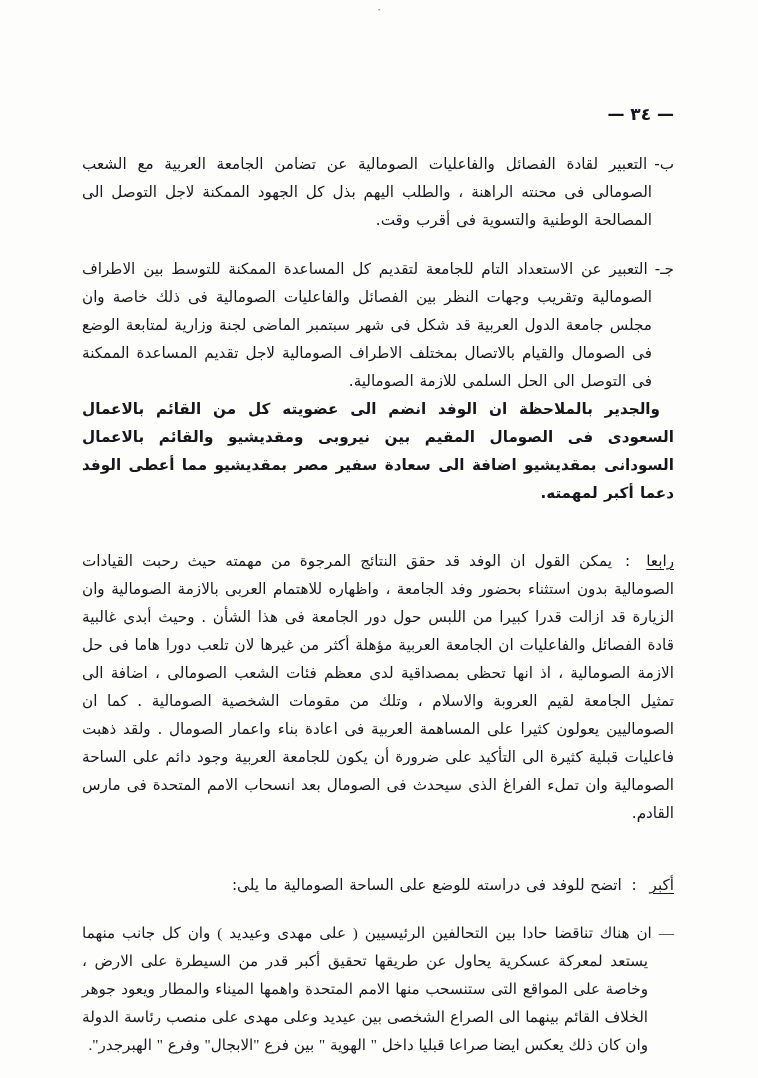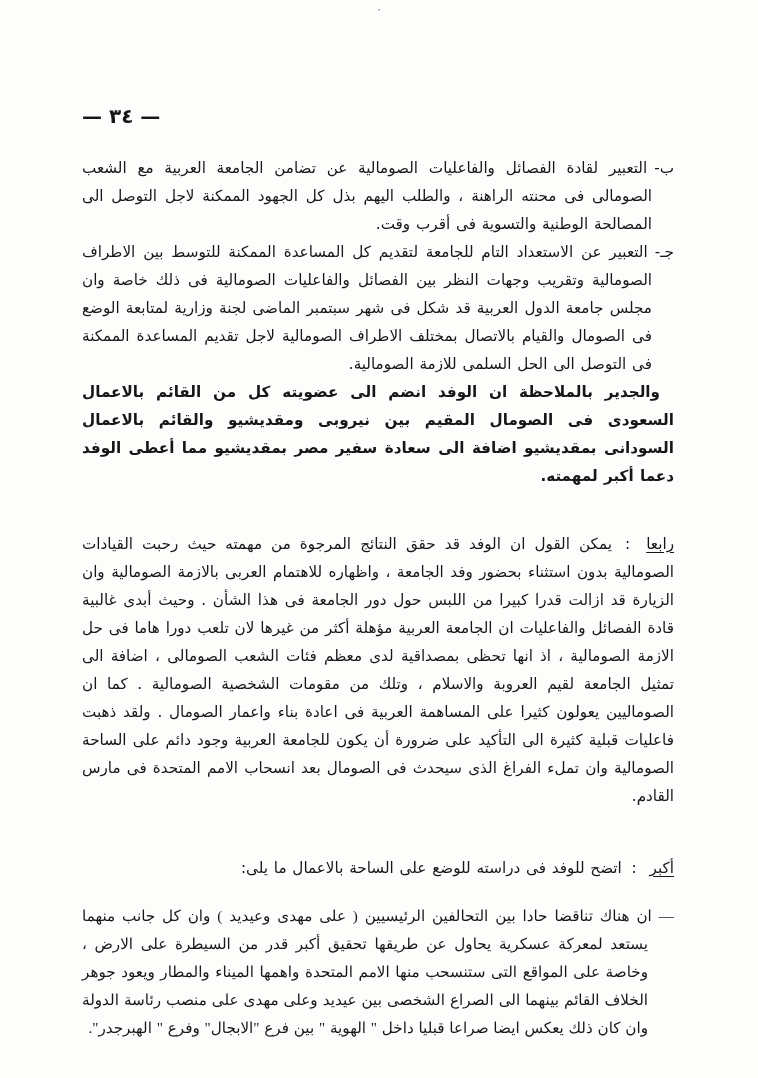--- a/index.html
+++ b/index.html
@@ -11,31 +11,31 @@
   }
   .top-mark{
     position:absolute;top:4px;left:0;right:0;text-align:center;
     font-size:10px;color:#555;
   }
   .content{
     position:absolute;top:104px;right:84px;width:592px;
     direction:rtl;
   }
   .page-number{
-    text-align:left;font-size:20px;letter-spacing:2px;
+    text-align:right;font-size:17px;letter-spacing:2px;
     margin-bottom:26px;font-weight:bold;
   }
   .para{
     font-size:15.2px;line-height:28px;text-align:justify;
     word-spacing:1px;
   }
-  .hang{padding-right:22px;text-indent:-22px;}
+  .hang{padding-right:22px;text-indent:-22px;margin-top:21px;}
   .indent-first{text-indent:14px;font-weight:bold;}
   .label{margin-left:7px;white-space:nowrap;}
-  .label.underlined{text-decoration:underline;text-underline-offset:3px;}
+  .label.underlined{text-decoration:underline;text-underline-offset:3px;font-family:Liberation Serif, serif;}
   .sep{margin-left:4px;}
   .gap-lg{margin-top:40px;}
   .gap-md{margin-top:44px;}
   .gap-sm{margin-top:20px;font-family:Liberation Serif, serif;}
   .bullet{padding-right:26px;text-indent:-26px;}
 </style>
 </head>
 <body>
 
 <div class="page">
@@ -56,21 +56,21 @@
 
     <div class="para indent-first">
       <span>والجدير بالملاحظة ان الوفد انضم الى عضويته كل من القائم بالاعمال السعودى فى الصومال المقيم بين نيروبى ومقديشيو والقائم بالاعمال السودانى بمقديشيو اضافة الى سعادة سفير مصر بمقديشيو مما أعطى الوفد دعما أكبر لمهمته.</span>
     </div>
 
     <div class="para gap-lg">
       <span class="label underlined">رابعا</span><span class="sep"> : </span><span>يمكن القول ان الوفد قد حقق النتائج المرجوة من مهمته حيث رحبت القيادات الصومالية بدون استثناء بحضور وفد الجامعة ، واظهاره للاهتمام العربى بالازمة الصومالية وان الزيارة قد ازالت قدرا كبيرا من اللبس حول دور الجامعة فى هذا الشأن . وحيث أبدى غالبية قادة الفصائل والفاعليات ان الجامعة العربية مؤهلة أكثر من غيرها لان تلعب دورا هاما فى حل الازمة الصومالية ، اذ انها تحظى بمصداقية لدى معظم فئات الشعب الصومالى ، اضافة الى تمثيل الجامعة لقيم العروبة والاسلام ، وتلك من مقومات الشخصية الصومالية .  كما ان الصوماليين يعولون كثيرا على المساهمة العربية فى اعادة بناء واعمار الصومال .  ولقد ذهبت فاعليات قبلية كثيرة الى التأكيد على ضرورة أن يكون للجامعة العربية وجود دائم على الساحة الصومالية وان تملء الفراغ الذى سيحدث فى الصومال بعد انسحاب الامم المتحدة فى مارس القادم.</span>
     </div>
 
     <div class="para gap-md">
-      <span class="label underlined">أكبر</span><span class="sep"> : </span><span>اتضح للوفد فى دراسته للوضع على الساحة بالاعمال ما يلى:</span>
+      <span class="label underlined">أكبر</span><span class="sep"> : </span><span>اتضح للوفد فى دراسته للوضع على الساحة الصومالية ما يلى:</span>
     </div>
 
     <div class="para bullet gap-sm">
       <span class="label">—</span><span>ان هناك تناقضا حادا بين التحالفين الرئيسيين ( على مهدى وعيديد ) وان كل جانب منهما يستعد لمعركة عسكرية يحاول عن طريقها تحقيق أكبر قدر من السيطرة على الارض ، وخاصة على المواقع التى ستنسحب منها الامم المتحدة واهمها الميناء والمطار ويعود جوهر الخلاف القائم بينهما الى الصراع الشخصى بين عيديد وعلى مهدى على منصب رئاسة الدولة وان كان ذلك يعكس ايضا صراعا قبليا داخل " الهوية " بين فرع "الابجال" وفرع " الهبرجدر".</span>
     </div>
 
   </div>
 </div>
 
 </body></html>

